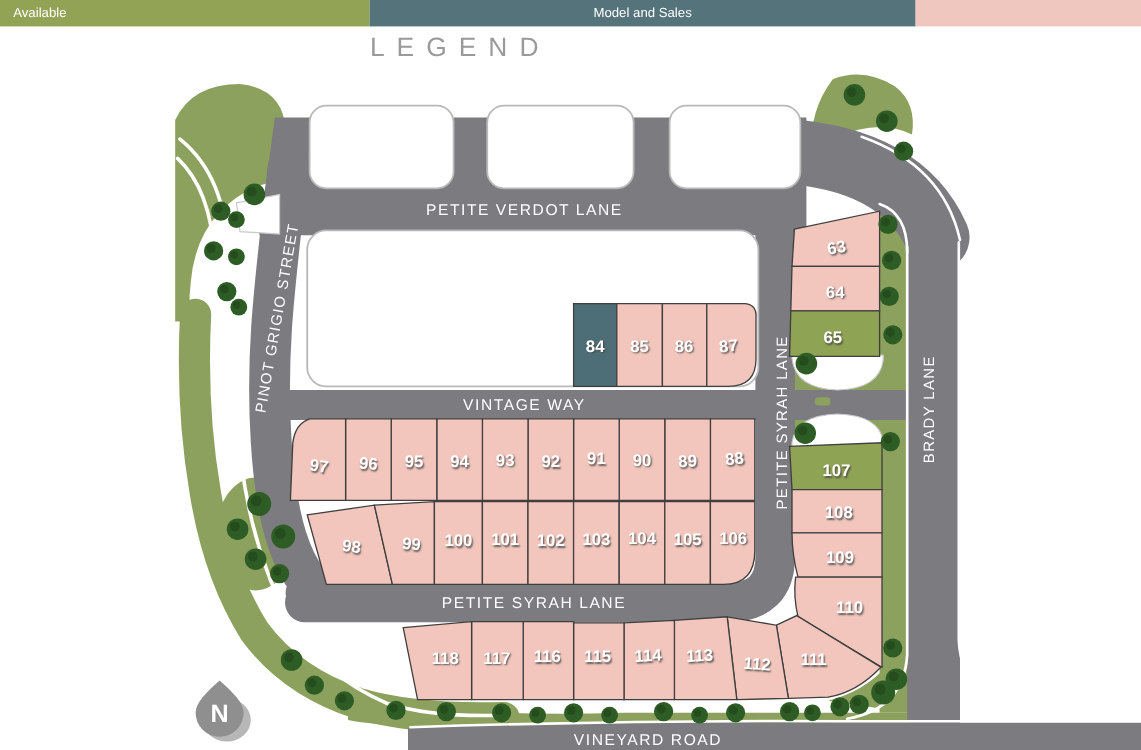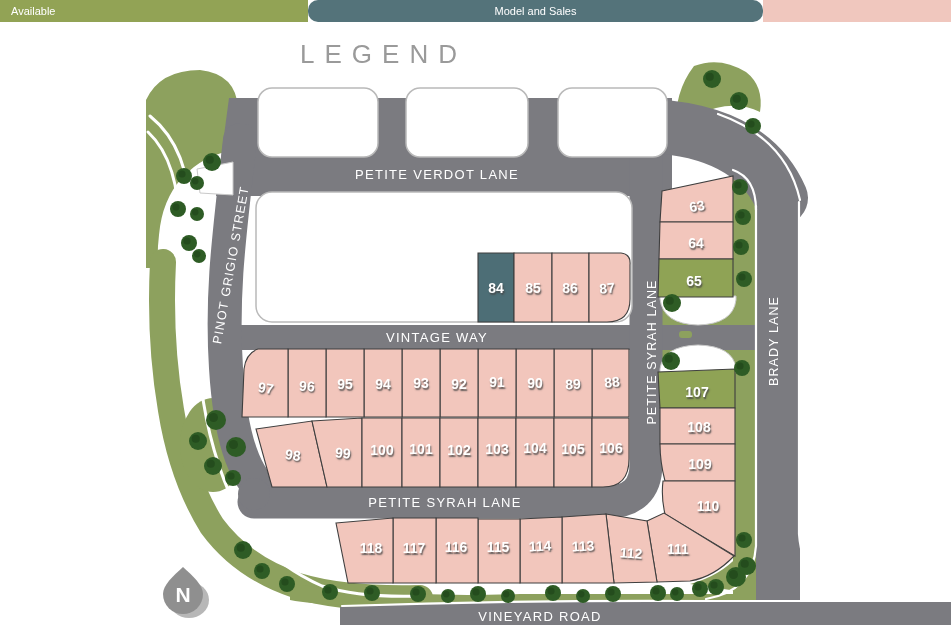--- a/index.html
+++ b/index.html
@@ -1,24 +1,24 @@
 <!DOCTYPE html>
 <html><head>
 <meta charset="utf-8">
 <style>
   html,body{margin:0;padding:0;}
   body{width:951px;height:625px;overflow:hidden;position:relative;background:#fff;
        font-family:"Liberation Sans",sans-serif;}
   .legend-bar{position:absolute;top:0;left:0;height:22px;display:flex;z-index:5;}
   .seg{height:22px;display:flex;align-items:center;justify-content:center;font-size:11px;}
   .seg-available{width:308px;background:#92a355;color:#fff;justify-content:flex-start;padding-left:11px;box-sizing:border-box;}
-  .seg-model{width:455px;background:#54737a;color:#fff;border-radius:10px;}
+  .seg-model{width:455px;background:#54737a;color:#fff;}
   .seg-sold{width:455px;background:#f0c7be;color:#424242;}
   .legend-title{position:absolute;top:27px;left:0;width:767px;text-align:center;z-index:5;
-    font-size:26px;letter-spacing:10px;color:#9a9a9a;font-weight:400;margin-top:12px;}
+    font-size:22px;letter-spacing:10px;color:#9a9a9a;font-weight:400;}
   svg{position:absolute;top:0;left:0;}
   .road{fill:#7b7b80;}
   .road-stroke{fill:none;stroke:#7b7b80;stroke-linecap:round;stroke-linejoin:round;}
   .green{fill:#8da15e;}
   .green-stroke{fill:none;stroke:#8da15e;stroke-linecap:round;}
   .whiteblock{fill:#fff;stroke:#b9b9b9;stroke-width:1.5;}
   .curb{fill:none;stroke:#fff;stroke-width:2.2;stroke-linecap:round;}
   .trail{fill:none;stroke:#fff;stroke-width:3;stroke-linecap:round;}
   .pocket{fill:#fff;stroke:#c9c9c9;stroke-width:1;}
   .lot{stroke:#3f3f3f;stroke-width:1.1;}

